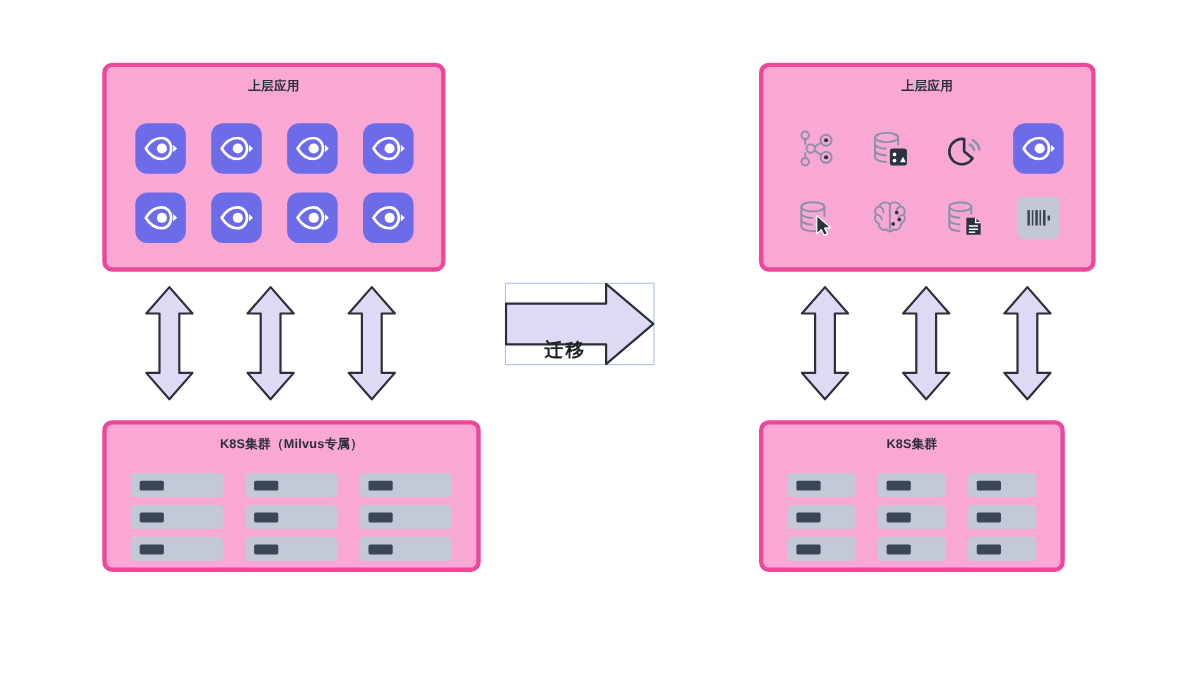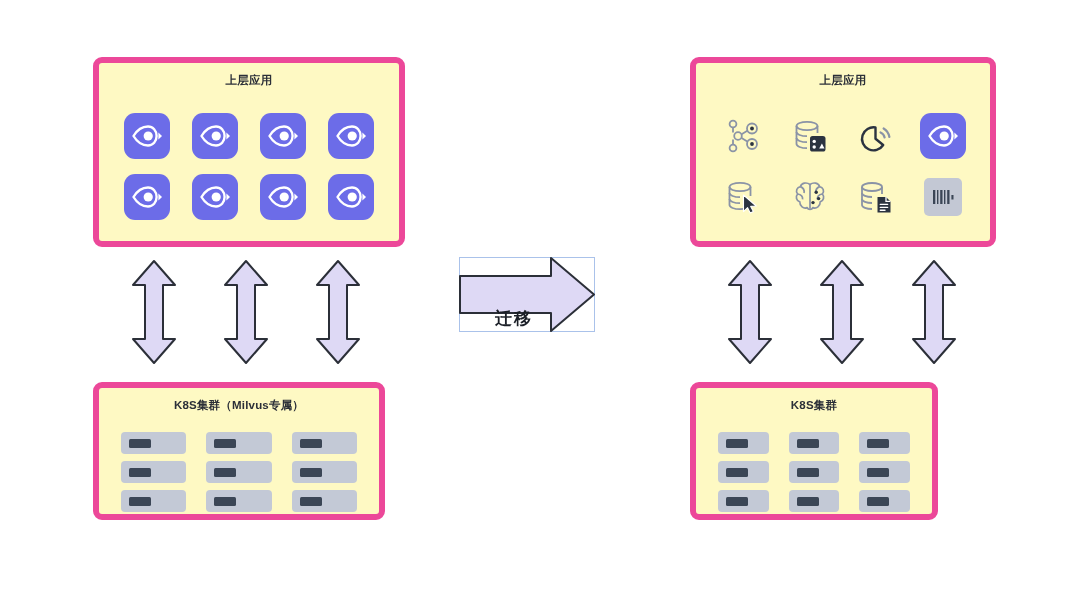--- a/index.html
+++ b/index.html
@@ -9,22 +9,22 @@
     background:#ffffff;
     font-family:"Liberation Sans","DejaVu Sans",sans-serif;
     overflow:hidden;
     position:relative;
   }
   .canvas{position:absolute;inset:0;}
 
   
   .panel{
     position:absolute;
-    background:#fef9c3;
-    border:6px solid #ec4899;
+    background:#f9a8d4;
+    border:4px solid #ec4899;
     border-radius:9px;
     box-sizing:border-box;
   }
   .panel-title{
     position:absolute;
     top:10px;left:0;right:0;
     text-align:center;
     font-size:11.5px;
     font-weight:bold;
     color:#2b2f38;
@@ -206,21 +206,21 @@
     <svg width="48" height="106" viewBox="0 0 48 106" aria-hidden="true">
       <path d="M24 2 L45 26 L33 26 L33 80 L45 80 L24 104 L3 80 L15 80 L15 26 L3 26 Z" fill="#ded9f5" stroke="#2b2f38" stroke-width="2" stroke-linejoin="round"></path>
     </svg>
   </div>
   <div class="varrow" style="left:314px;top:259px;width:48px;height:106px;">
     <svg width="48" height="106" viewBox="0 0 48 106" aria-hidden="true">
       <path d="M24 2 L45 26 L33 26 L33 80 L45 80 L24 104 L3 80 L15 80 L15 26 L3 26 Z" fill="#ded9f5" stroke="#2b2f38" stroke-width="2" stroke-linejoin="round"></path>
     </svg>
   </div>
 
-  <div class="panel" style="left:93px;top:382px;width:292px;height:138px;">
+  <div class="panel" style="left:93px;top:382px;width:344px;height:138px;">
     <div class="panel-title">K8S集群（Milvus专属）</div>
     <div class="rack-grid">
       <div class="server">
           <div class="server-slot"></div>
         </div>
       <div class="server">
           <div class="server-slot"></div>
         </div>
       <div class="server">
           <div class="server-slot"></div>
@@ -399,21 +399,21 @@
     <svg width="48" height="106" viewBox="0 0 48 106" aria-hidden="true">
       <path d="M24 2 L45 26 L33 26 L33 80 L45 80 L24 104 L3 80 L15 80 L15 26 L3 26 Z" fill="#ded9f5" stroke="#2b2f38" stroke-width="2" stroke-linejoin="round"></path>
     </svg>
   </div>
   <div class="varrow" style="left:910px;top:259px;width:48px;height:106px;">
     <svg width="48" height="106" viewBox="0 0 48 106" aria-hidden="true">
       <path d="M24 2 L45 26 L33 26 L33 80 L45 80 L24 104 L3 80 L15 80 L15 26 L3 26 Z" fill="#ded9f5" stroke="#2b2f38" stroke-width="2" stroke-linejoin="round"></path>
     </svg>
   </div>
 
-  <div class="panel" style="left:690px;top:382px;width:248px;height:138px;">
+  <div class="panel" style="left:690px;top:382px;width:278px;height:138px;">
     <div class="panel-title">K8S集群</div>
     <div class="rack-grid">
       <div class="server">
           <div class="server-slot"></div>
         </div>
       <div class="server">
           <div class="server-slot"></div>
         </div>
       <div class="server">
           <div class="server-slot"></div>

